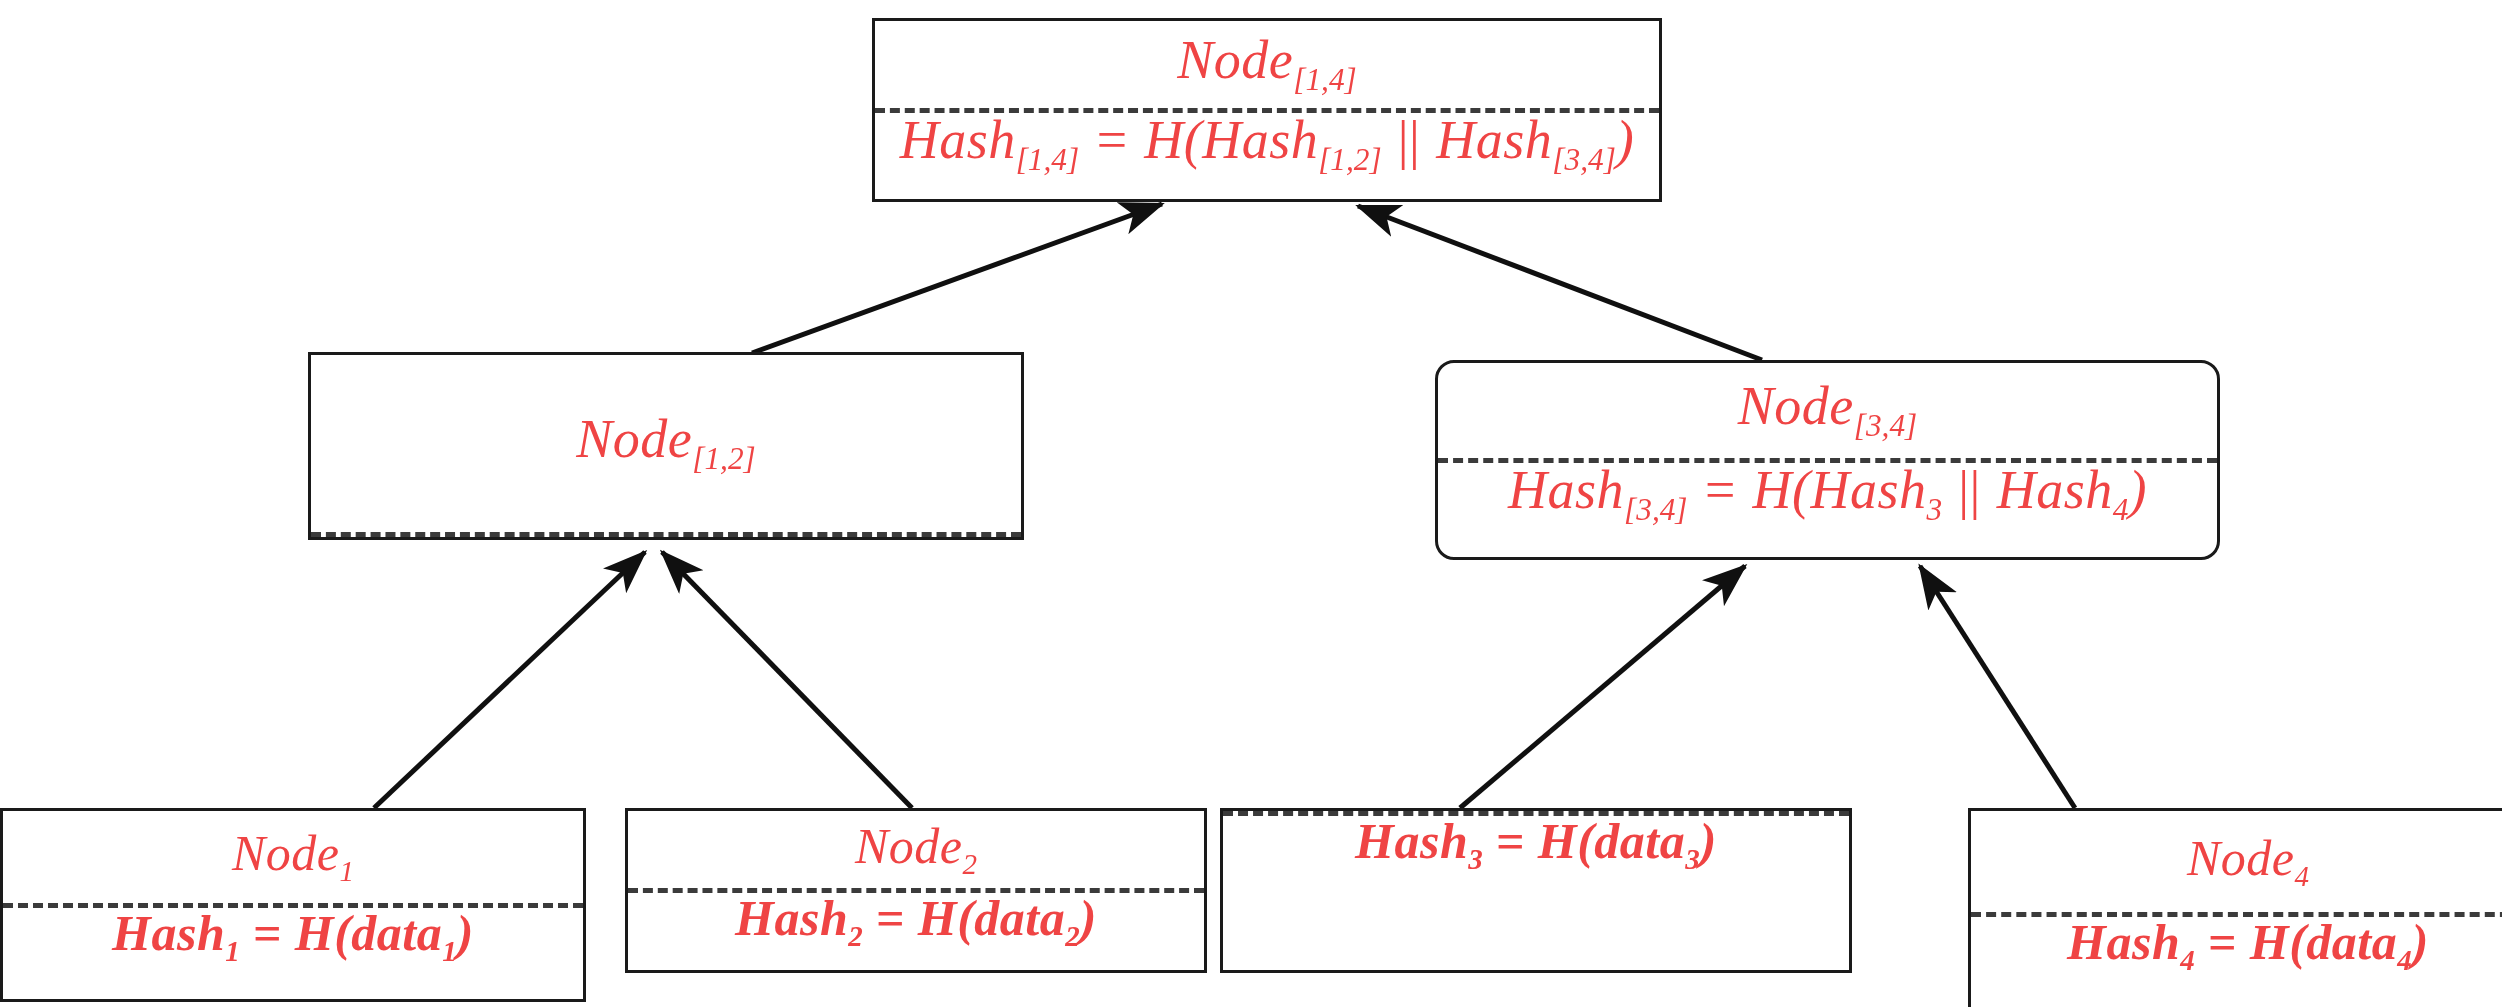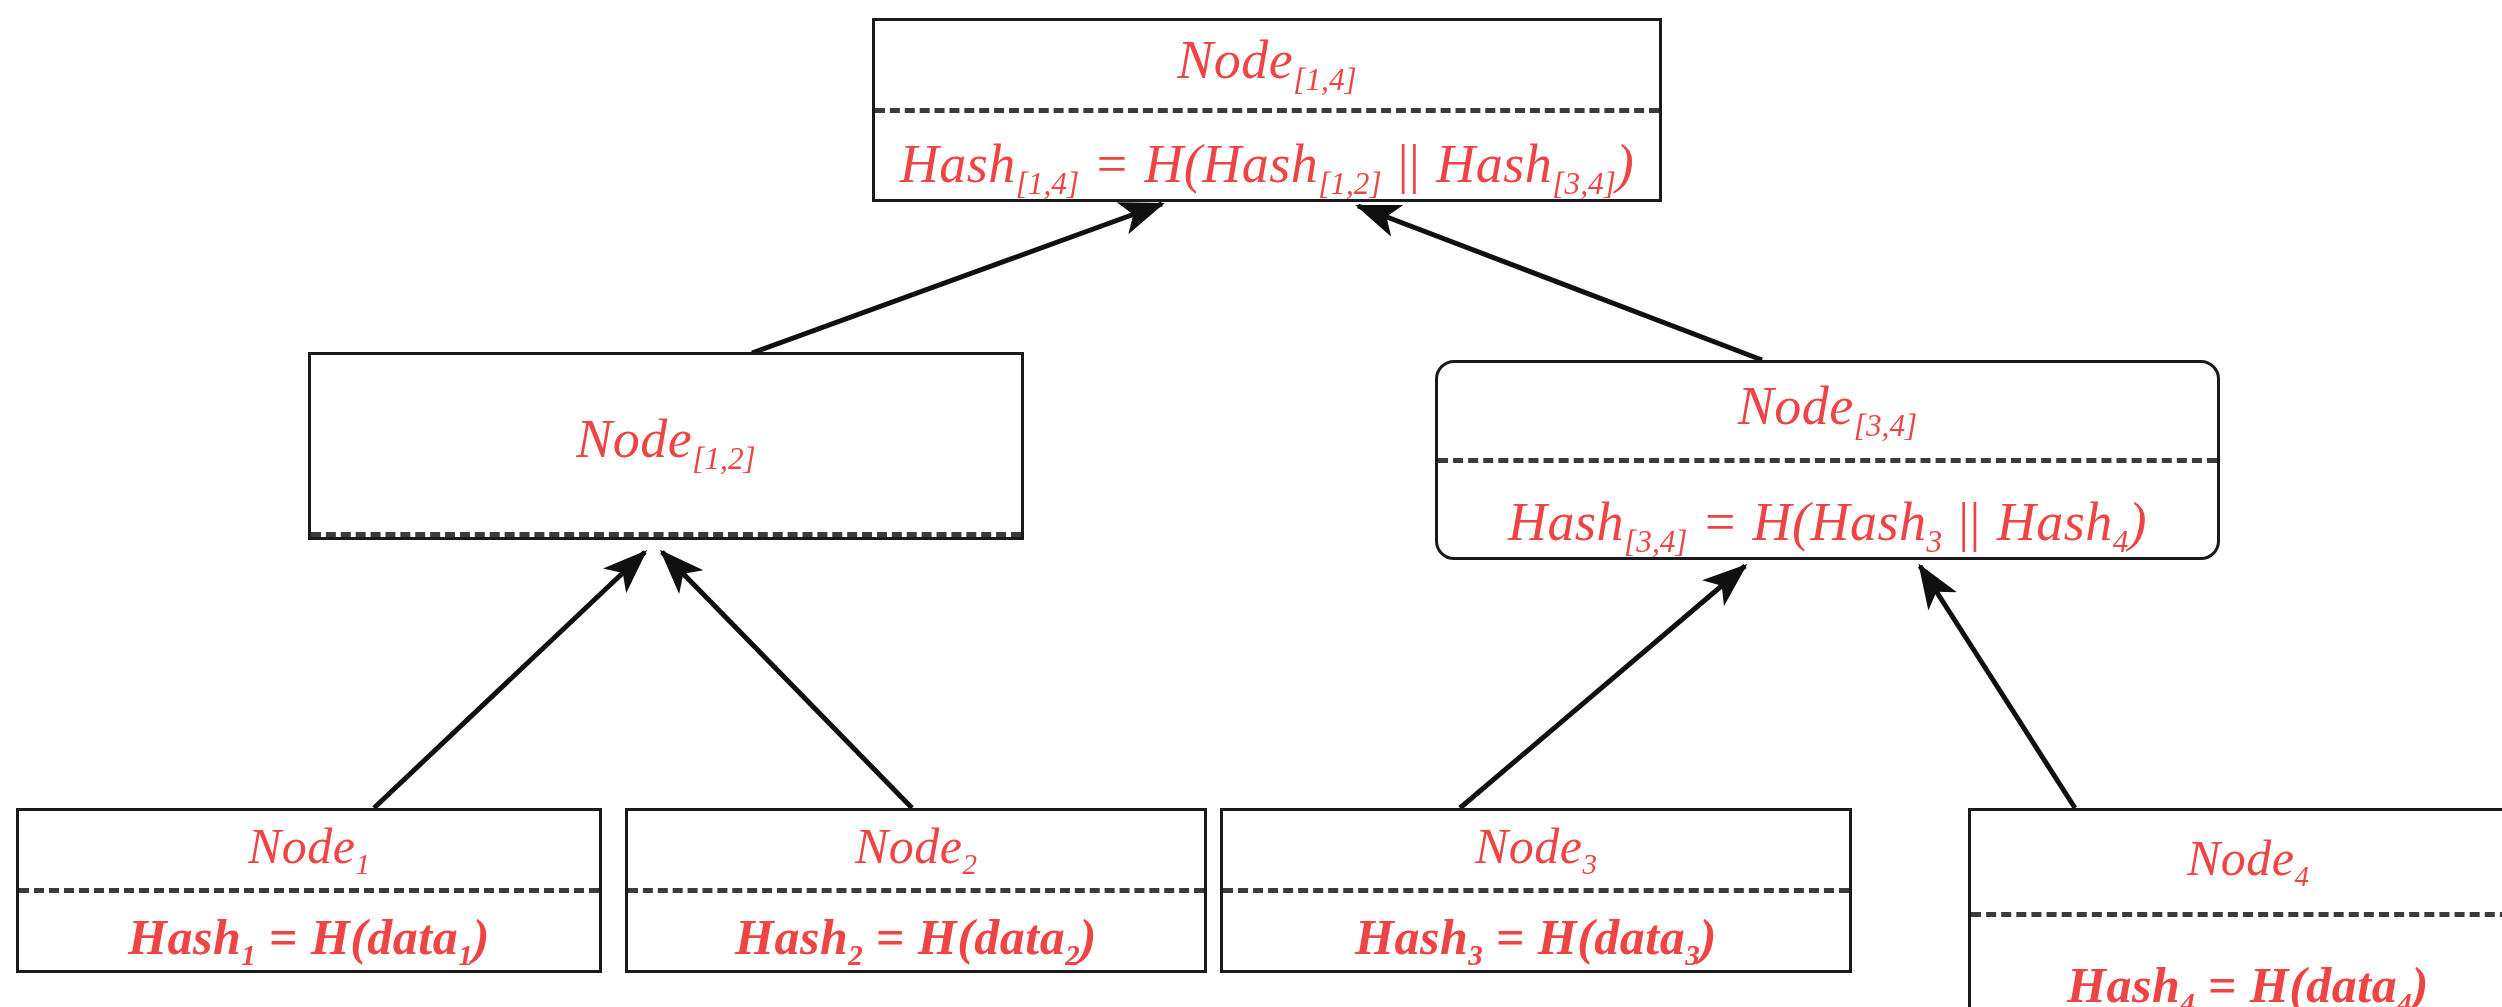--- a/index.html
+++ b/index.html
@@ -44,21 +44,21 @@
     height: 0;
     border-top: 5px dashed #3b3b3b;
     margin: 0;
     flex: 0 0 auto;
     position: relative;
     z-index: 6;
   }
   .node-bottom {
     flex: 1 1 auto;
     display: flex;
-    align-items: flex-end;
+    align-items: flex-start;
     justify-content: center;
   }
   .ital {
     font-style: italic;
     color: #ef4444;
     white-space: nowrap;
     letter-spacing: 0.5px;
   }
   .node-title {
     font-size: 54px;
@@ -134,44 +134,41 @@
   <div class="node-box" style="left:1435px; top:360px; width:785px; height:200px;border-radius:19px;">
     <div class="node-top">
       <span class="ital node-title"><span>Node</span><span class="sub">[3,4]</span></span>
     </div>
     <div class="node-divider"></div>
     <div class="node-bottom">
       <span class="ital node-formula"><span class="upr">Hash</span><span class="sub">[3,4]</span><span> = </span><span class="upr">H(</span><span class="upr">Hash</span><span class="sub">3</span><span class="bar"> || </span><span class="upr">Hash</span><span class="sub">4</span><span class="upr">)</span></span>
     </div>
   </div>
 
-  <div class="node-box" style="left:16px; top:808px; width:586px; height:165px;">
+  <div class="node-box" style="left:0; top:808px; width:586px; height:194px;">
     <div class="node-top">
       <span class="ital node-title small"><span>Node</span><span class="sub">1</span></span>
     </div>
     <div class="node-divider"></div>
     <div class="node-bottom">
       <span class="ital node-formula small"><span class="upr">Hash</span><span class="sub">1</span><span> = </span><span class="upr">H(</span><span class="upr">data</span><span class="sub">1</span><span class="upr">)</span></span>
     </div>
   </div>
 
   <div class="node-box" style="left:625px; top:808px; width:582px; height:165px;">
     <div class="node-top">
       <span class="ital node-title small"><span>Node</span><span class="sub">2</span></span>
     </div>
     <div class="node-divider"></div>
     <div class="node-bottom">
       <span class="ital node-formula small"><span class="upr">Hash</span><span class="sub">2</span><span> = </span><span class="upr">H(</span><span class="upr">data</span><span class="sub">2</span><span class="upr">)</span></span>
     </div>
   </div>
 
   <div class="node-box" style="left:1220px; top:808px; width:632px; height:165px;">
-    <div class="node-top">
-      <span class="ital node-title small"><span>Node</span><span class="sub">3</span></span>
-    </div>
     <div class="node-divider"></div>
     <div class="node-bottom">
       <span class="ital node-formula small"><span class="upr">Hash</span><span class="sub">3</span><span> = </span><span class="upr">H(</span><span class="upr">data</span><span class="sub">3</span><span class="upr">)</span></span>
     </div>
   </div>
 
   <div class="node-box" style="left:1968px; top:808px; width:560px; height:213px;">
     <div class="node-top">
       <span class="ital node-title small"><span>Node</span><span class="sub">4</span></span>
     </div>

